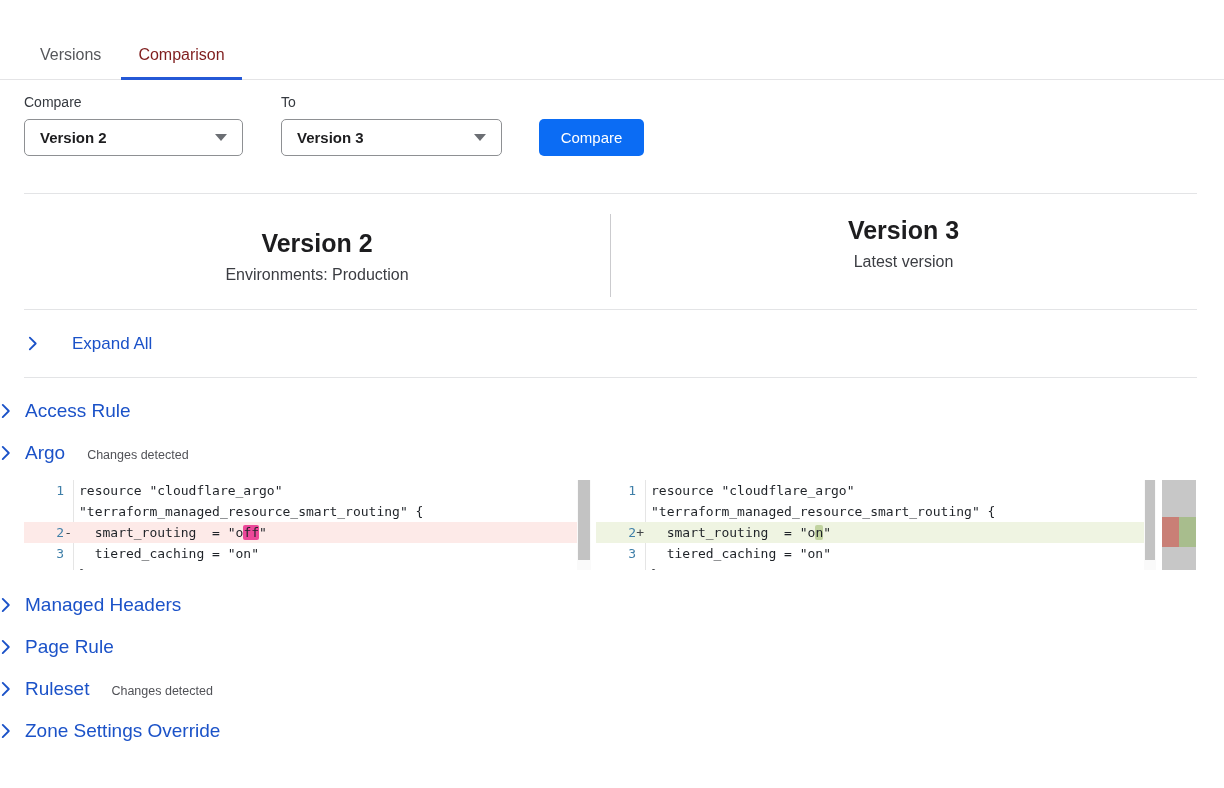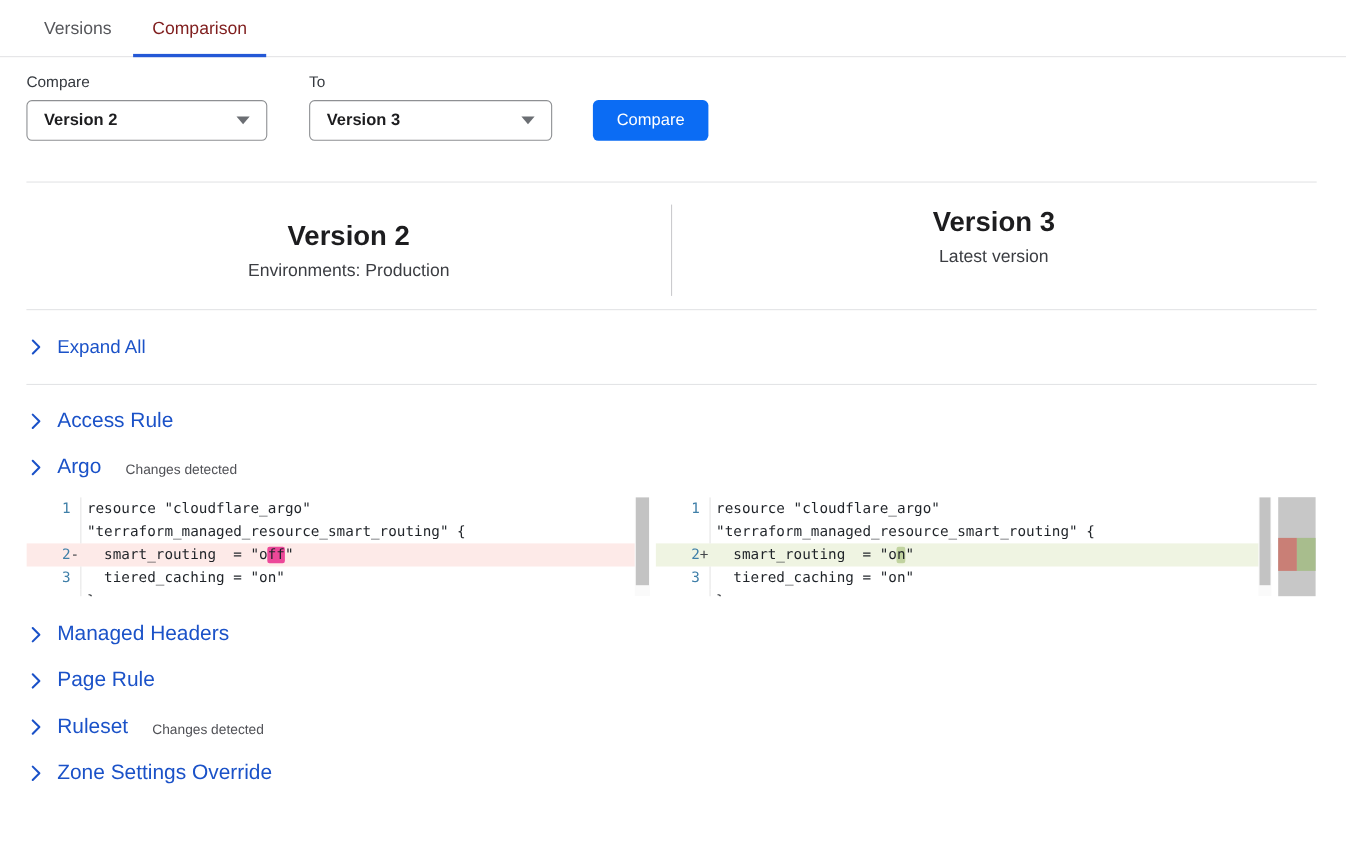--- a/index.html
+++ b/index.html
@@ -2,21 +2,21 @@
 <html><head>
 <meta charset="utf-8">
 <style>
   * { box-sizing: border-box; margin: 0; padding: 0; }
   html, body { background: #ffffff; width: 1224px; }
   body { font-family: "Liberation Sans", sans-serif; color: #1f2023; position: relative; }
 
   
   .tabbar { padding: 18px 24px 0 23px; border-bottom: 1px solid #e4e4e6; display: flex; }
   .tab { font-size: 16px; color: #56575b; padding: 0 17px 15px 17px; margin-right: 3px;
-         position: relative; cursor: pointer; }
+         position: relative; cursor: pointer; margin-top: 28px; }
   .tab.active { color: #7f1d1d; }
   .tab.active::after { content: ""; position: absolute; left: 0; right: 0; bottom: -1px;
          height: 3px; background: #2458d6; }
 
   
   .form-row { display: flex; align-items: flex-end; padding: 14px 24px 0 24px; }
   .field-group { display: flex; flex-direction: column; }
   .field-label { font-size: 14px; color: #35393f; margin-bottom: 9px; }
   .select { width: 219px; height: 37px; border: 1px solid #8e9093; border-radius: 5px;
             display: flex; align-items: center; justify-content: space-between;
@@ -37,26 +37,26 @@
   .version-headers { display: flex; position: relative; padding: 21px 0 24px 0; }
   .vh-col { text-align: center; }
   .vh-left { width: 610px; padding-left: 24px; }
   .vh-right { flex: 1; padding-right: 27px; }
   .vh-divider { position: absolute; left: 610px; top: 20px; bottom: 12px; width: 1px; background: #cbcbce; }
   .vh-title { font-size: 25px; font-weight: 600; color: #1d1d1f; line-height: 30px; }
   .vh-sub { font-size: 16px; color: #3b3d42; margin-top: 7px; line-height: 20px; }
   .vh-left .vh-title { margin-top: 13px; }
 
   
-  .expand-row { height: 67px; display: flex; align-items: center; padding-left: 27px; cursor: pointer; }
+  .expand-row { height: 67px; display: flex; align-items: center; padding-left: 27px; cursor: pointer; gap: 20px; }
   .chev { flex: 0 0 auto; display: inline-flex; }
   .expand-label { font-size: 17px; color: #1b52c8; margin-left: 14px; }
 
   .sections { padding: 12px 0 20px 0; }
-  .section-row { height: 42px; display: flex; align-items: center; padding-left: 27px; cursor: pointer; }
+  .section-row { height: 42px; display: flex; align-items: center; cursor: pointer; }
   .section-title { font-size: 19px; color: #1b52c8; margin-left: 14px; }
   .section-badge { font-size: 12.5px; color: #515257; margin-left: 22px; padding-top: 3px; }
 
   
   .diff-wrap { display: flex; margin: 6px 0 14px 24px; }
   .diff-panel { position: relative; height: 90px; overflow: hidden; background: #fff; }
   .diff-left { width: 567px; }
   .diff-gap { width: 5px; }
   .diff-right { width: 560px; }
   .mini-gap { width: 6px; }

